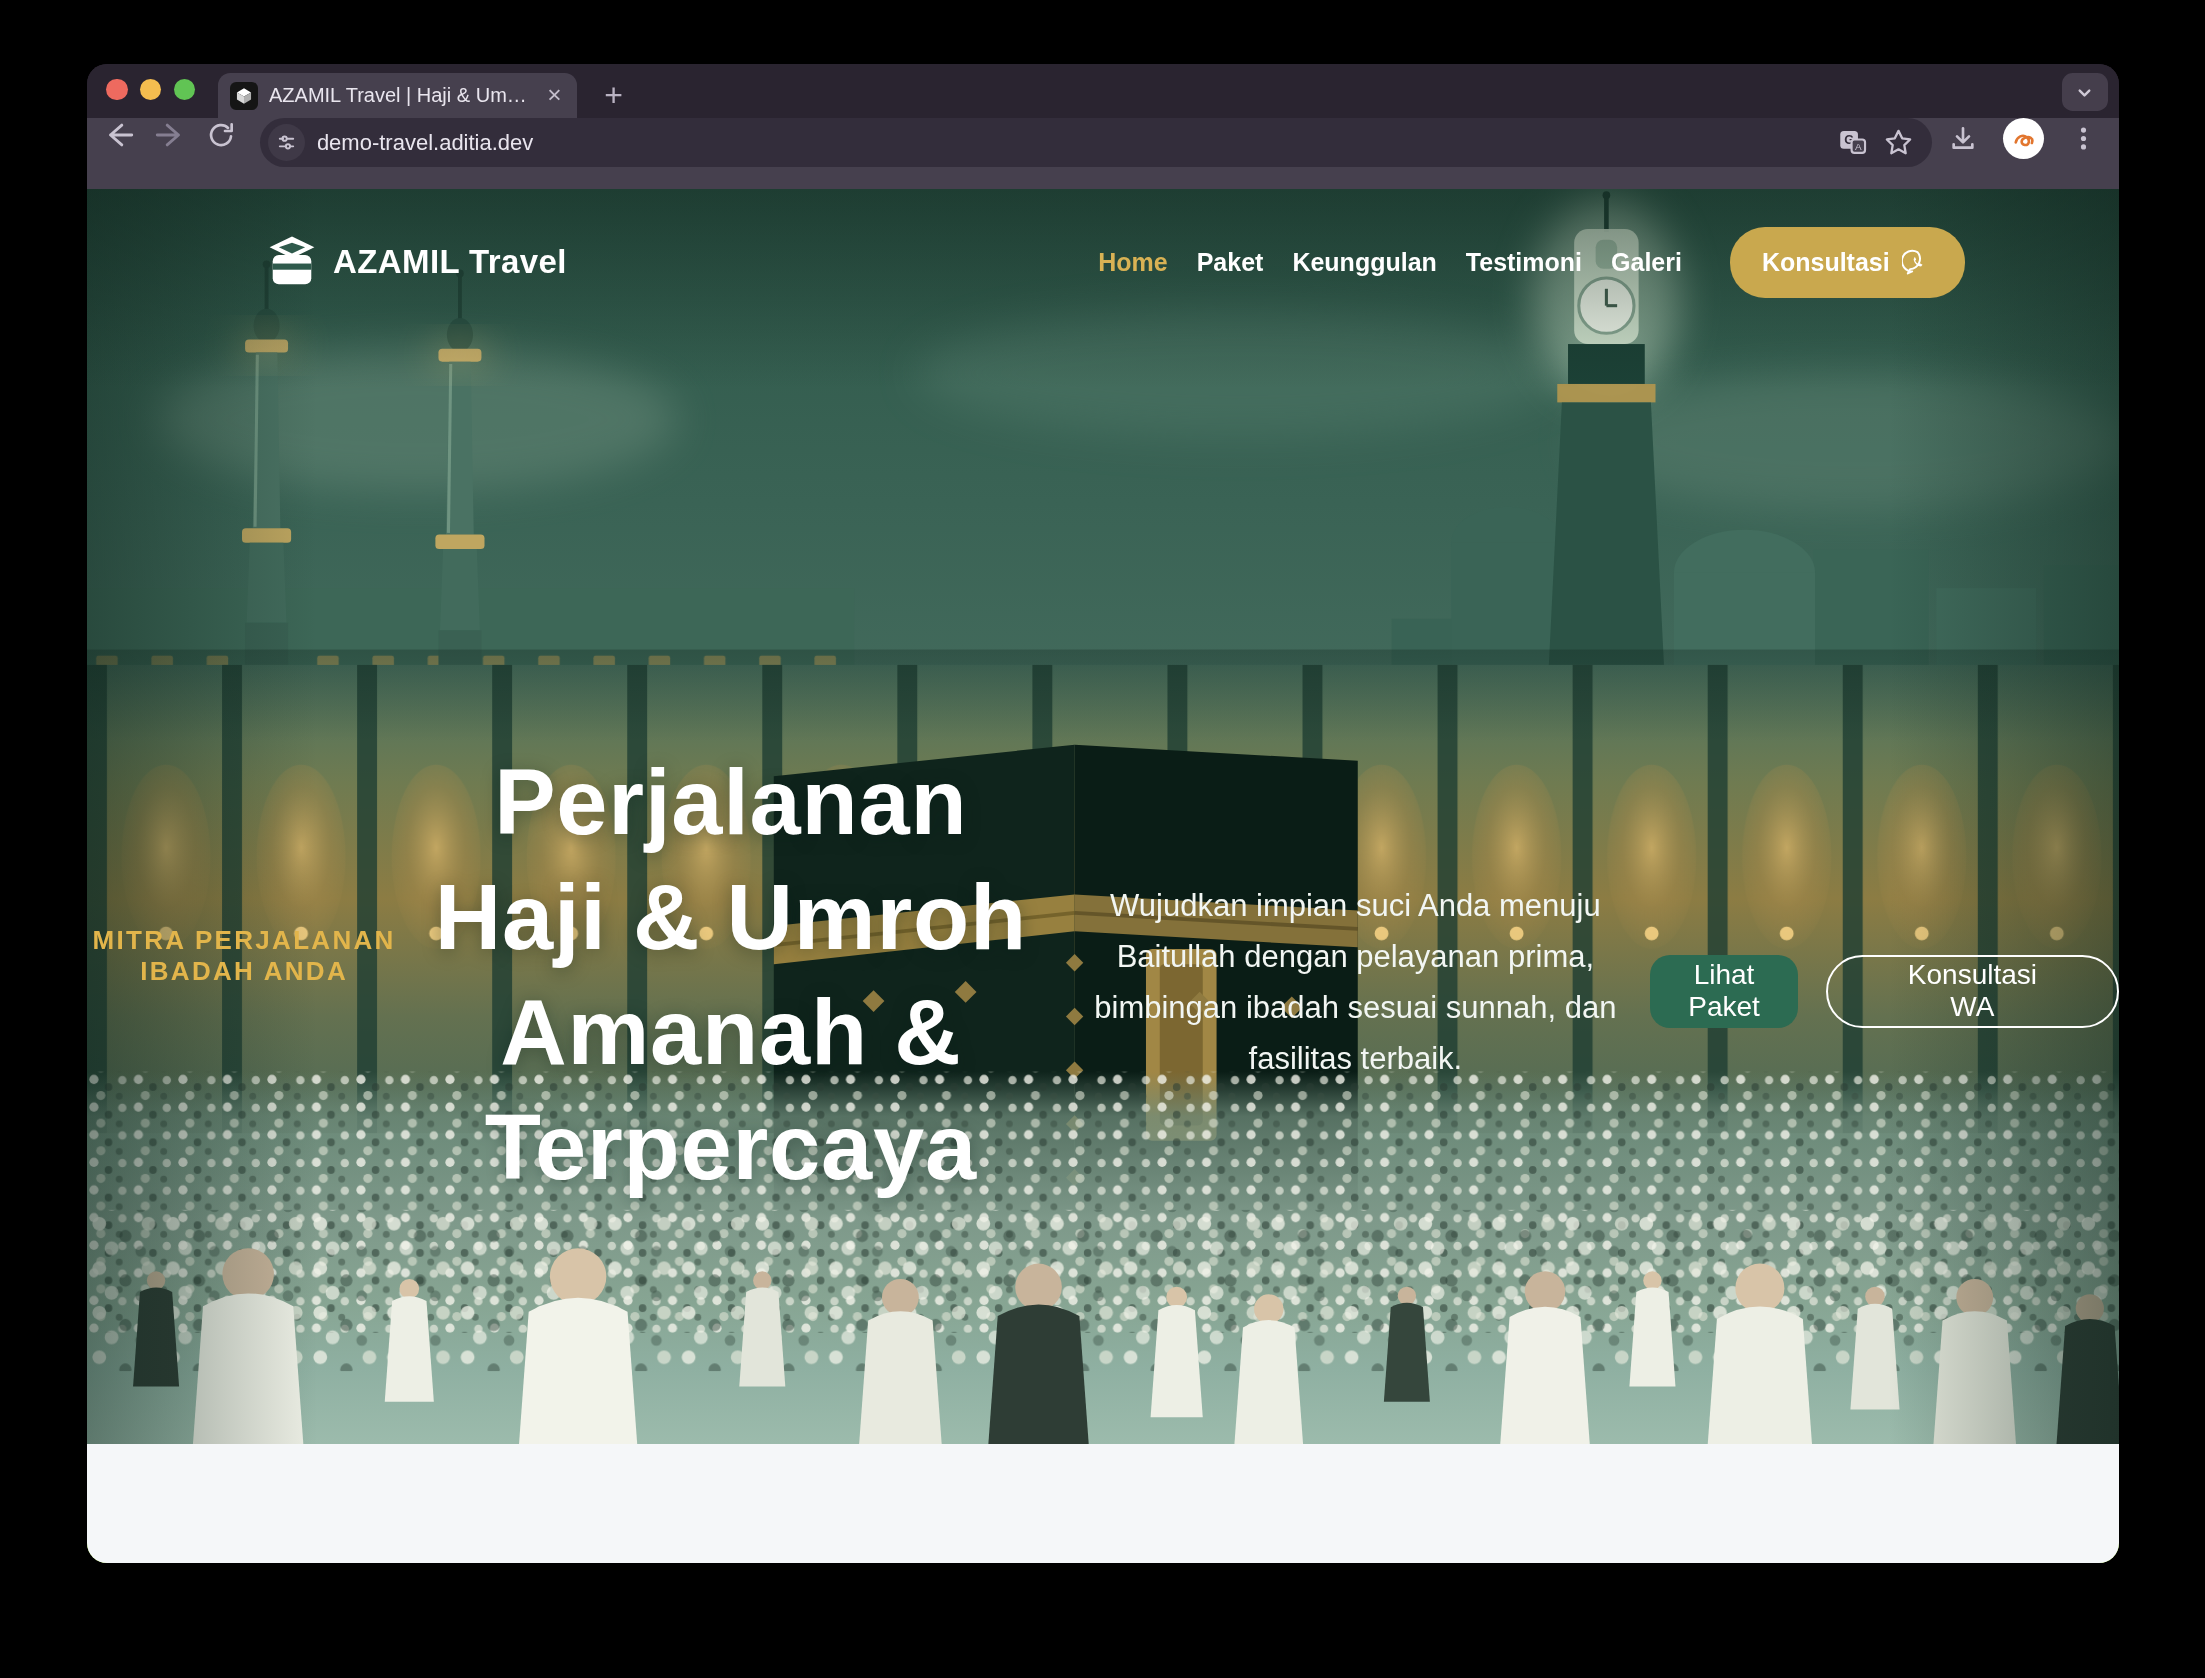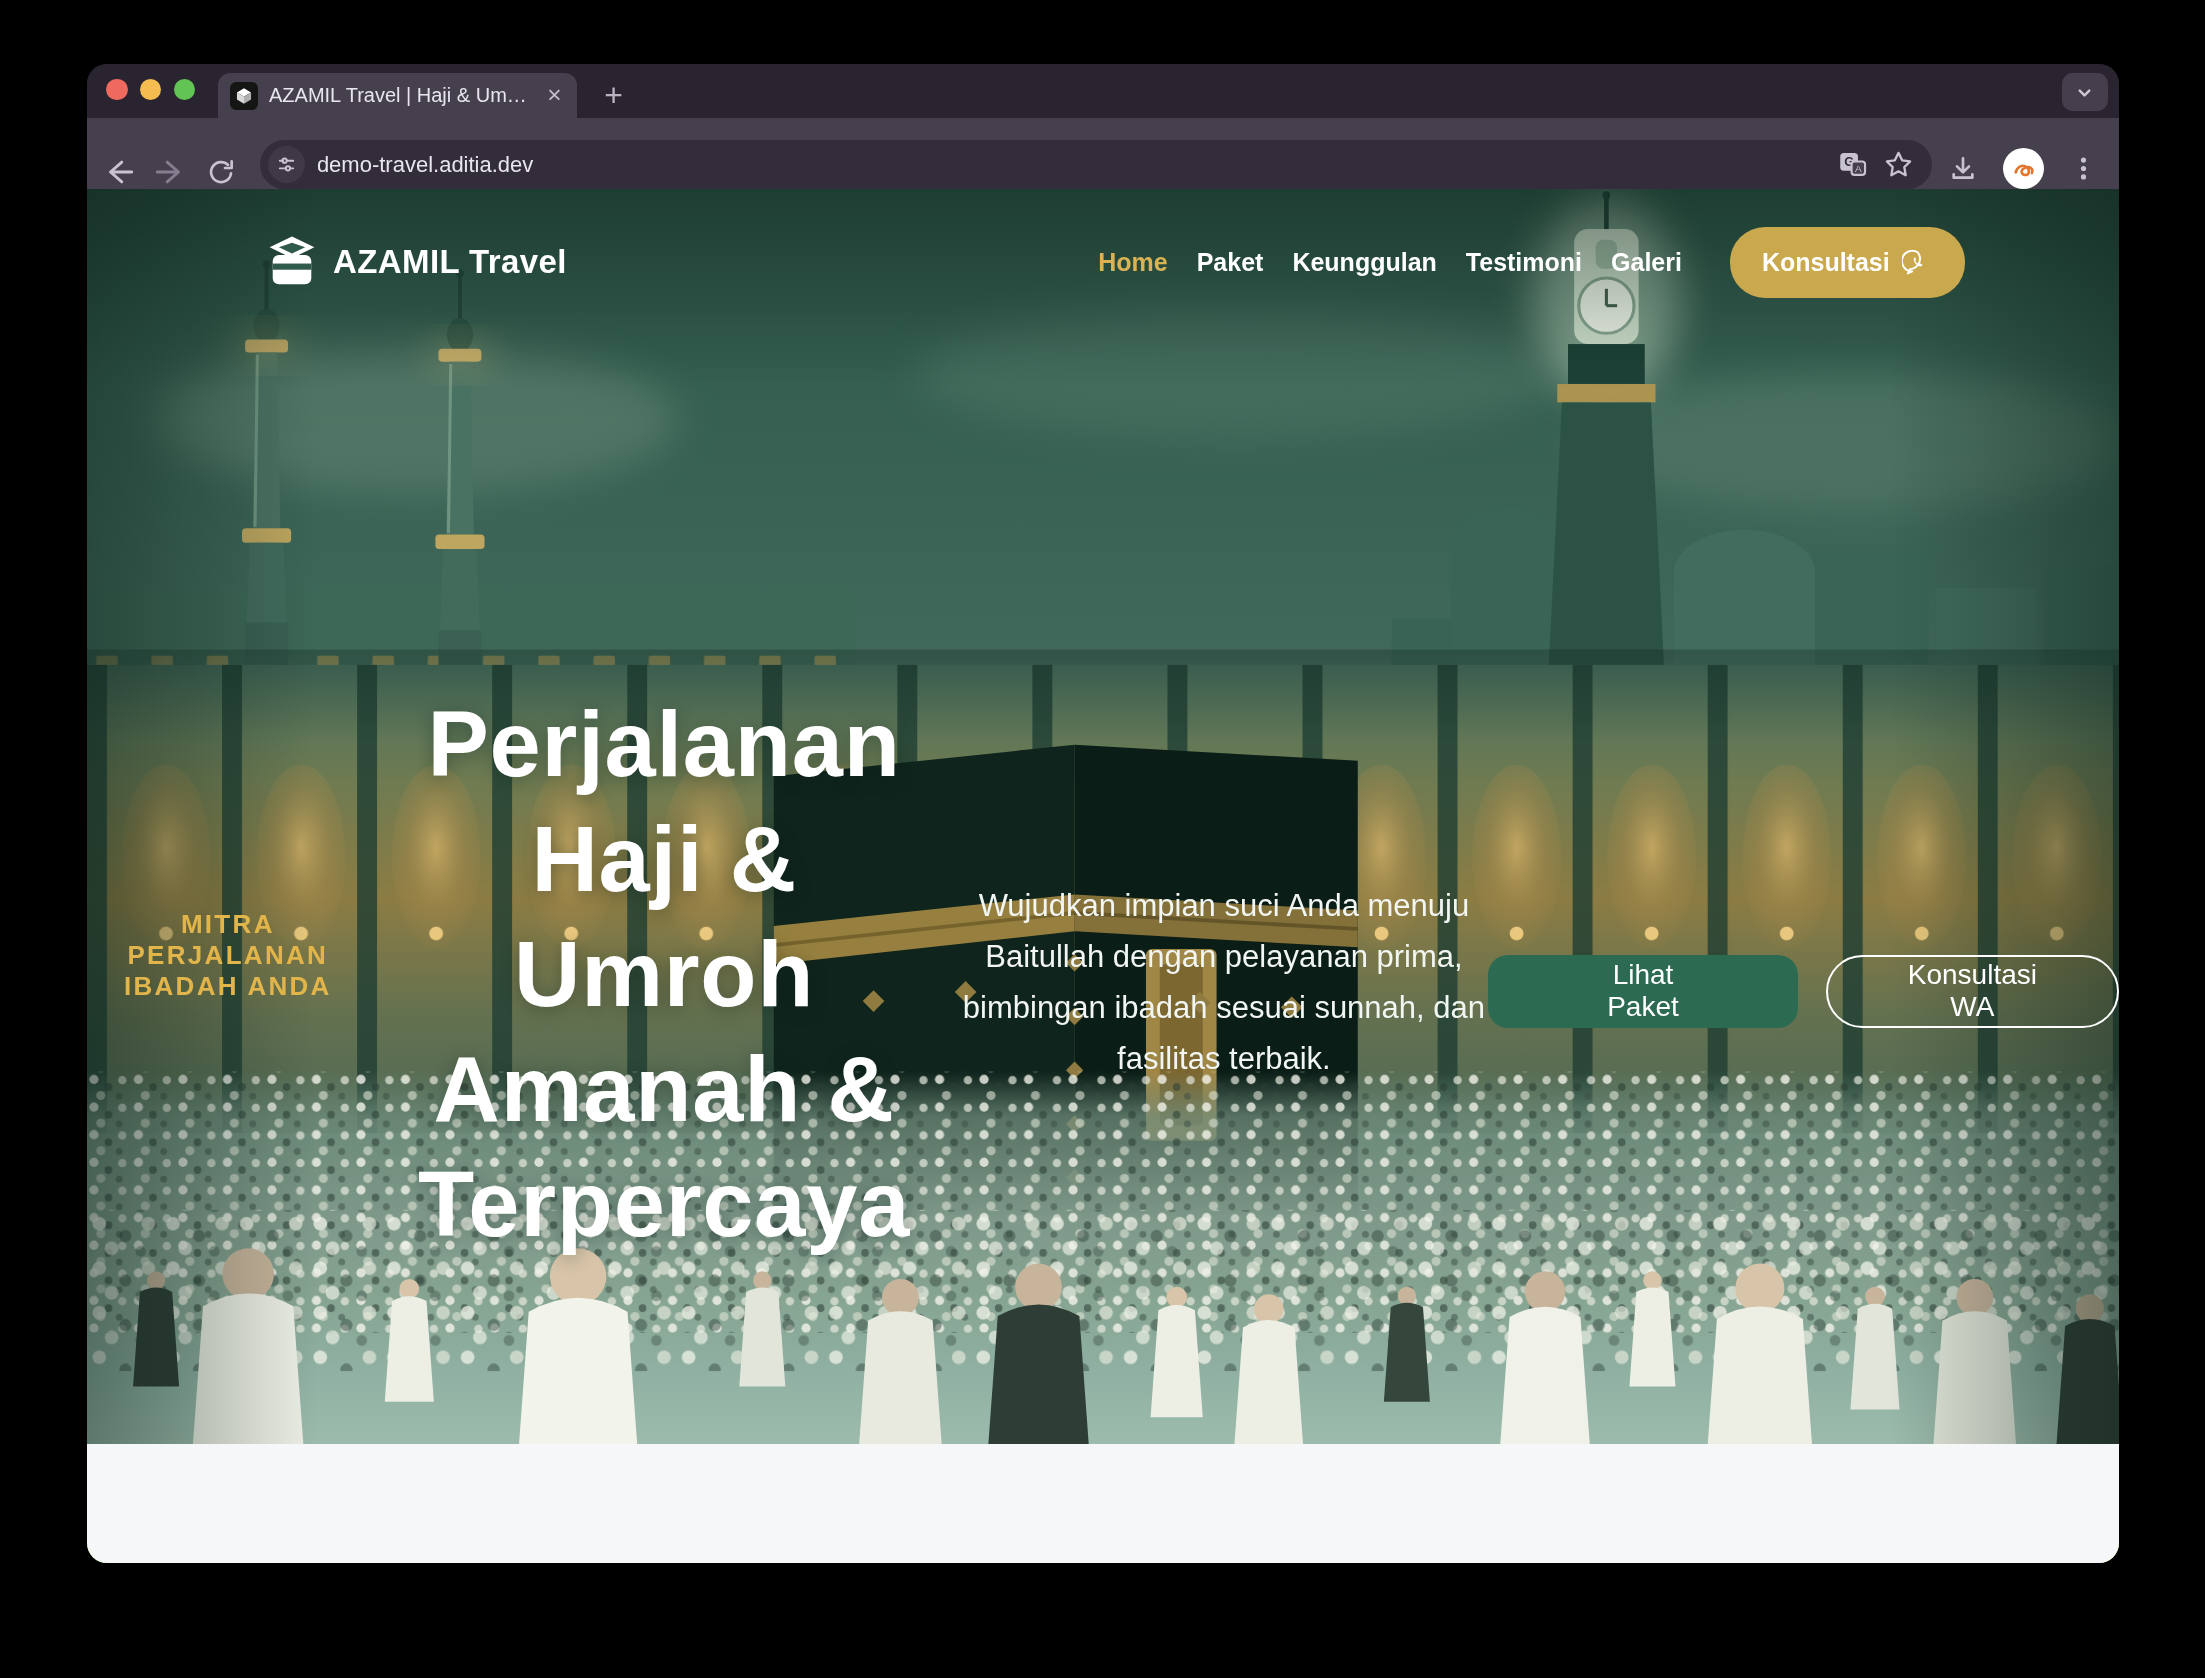--- a/index.html
+++ b/index.html
@@ -27,21 +27,21 @@
                text-overflow:ellipsis; flex:1; }
   .tab-close { color:#C5BFCD; font-size:24.6px; line-height:1; flex:none; padding:0 3.1px; }
   .newtab { position:absolute; left:508px; top:14px; width:37px; height:37px;
             color:#B9B2C2; font-size:32px; line-height:34px; text-align:center;
             border-radius:7.7px; }
   .win-chevron { position:absolute; right:11.5px; top:9.2px; width:46px; height:38px;
                  background:#453E4C; border-radius:10.7px; display:flex;
                  align-items:center; justify-content:center; }
 
   
-  .toolbar { height:71px; background:#46404E; display:flex; align-items:flex-end;
+  .toolbar { height:71px; background:#46404E; display:flex; align-items:flex-start;
              padding:0 18.4px 0 15.3px; }
   .nav-ico { width:34px; height:34px; display:flex; align-items:center;
              justify-content:center; flex:none; margin-right:17px; }
   .urlbar { flex:1; height:49px; background:#332D3B; border-radius:24.6px;
             display:flex; align-items:center; padding:0 15.3px 0 7.7px; margin:0 14px 0 4.6px; }
   .site-ctl { width:37px; height:37px; border-radius:50%; background:#3F3947;
               display:flex; align-items:center; justify-content:center; flex:none; }
   .url-text { color:#E9E5EE; font-size:22px; margin-left:12.3px; flex:1;
               white-space:nowrap; overflow:hidden; }
   .pill-ico { width:35px; height:35px; display:flex; align-items:center;
@@ -71,21 +71,21 @@
   
   .hero-content { position:absolute; inset:0; z-index:2; display:flex;
                   align-items:center; text-align:center;
                   padding-top:278px; }
   .eyebrow { color:#E2B54B; font-size:26px; font-weight:bold; letter-spacing:2.3px; }
   .hero-title { margin-top:38px; color:#FFFFFF; font-size:92px; font-weight:800;
                 line-height:115px; letter-spacing:0.8px;
                 text-shadow:0 3.1px 18.4px rgba(10,30,24,.35); }
   .hero-desc { margin-top:53px; color:#F2F6F3; font-size:31px; line-height:51px; }
   .hero-actions { margin-top:71px; display:flex; gap:28px; align-items:center; }
-  .btn-primary { height:73px; padding:0 119px; border:none; border-radius:20px;
+  .btn-primary { height:73px; padding:0 38px; border:none; border-radius:20px;
                  background:#2C6B52; color:#FFFFFF; font-size:28px;
                  font-family:inherit; cursor:pointer; }
   .btn-secondary { height:73px; padding:0 80px; background:transparent;
                    border:2.3px solid #FFFFFF; border-radius:37px; color:#FFFFFF;
                    font-size:28px; font-family:inherit; cursor:pointer; }
 
   .next-section { height:120px; background:#F5F7F9; }
 
   svg { display:block; }
 </style>

